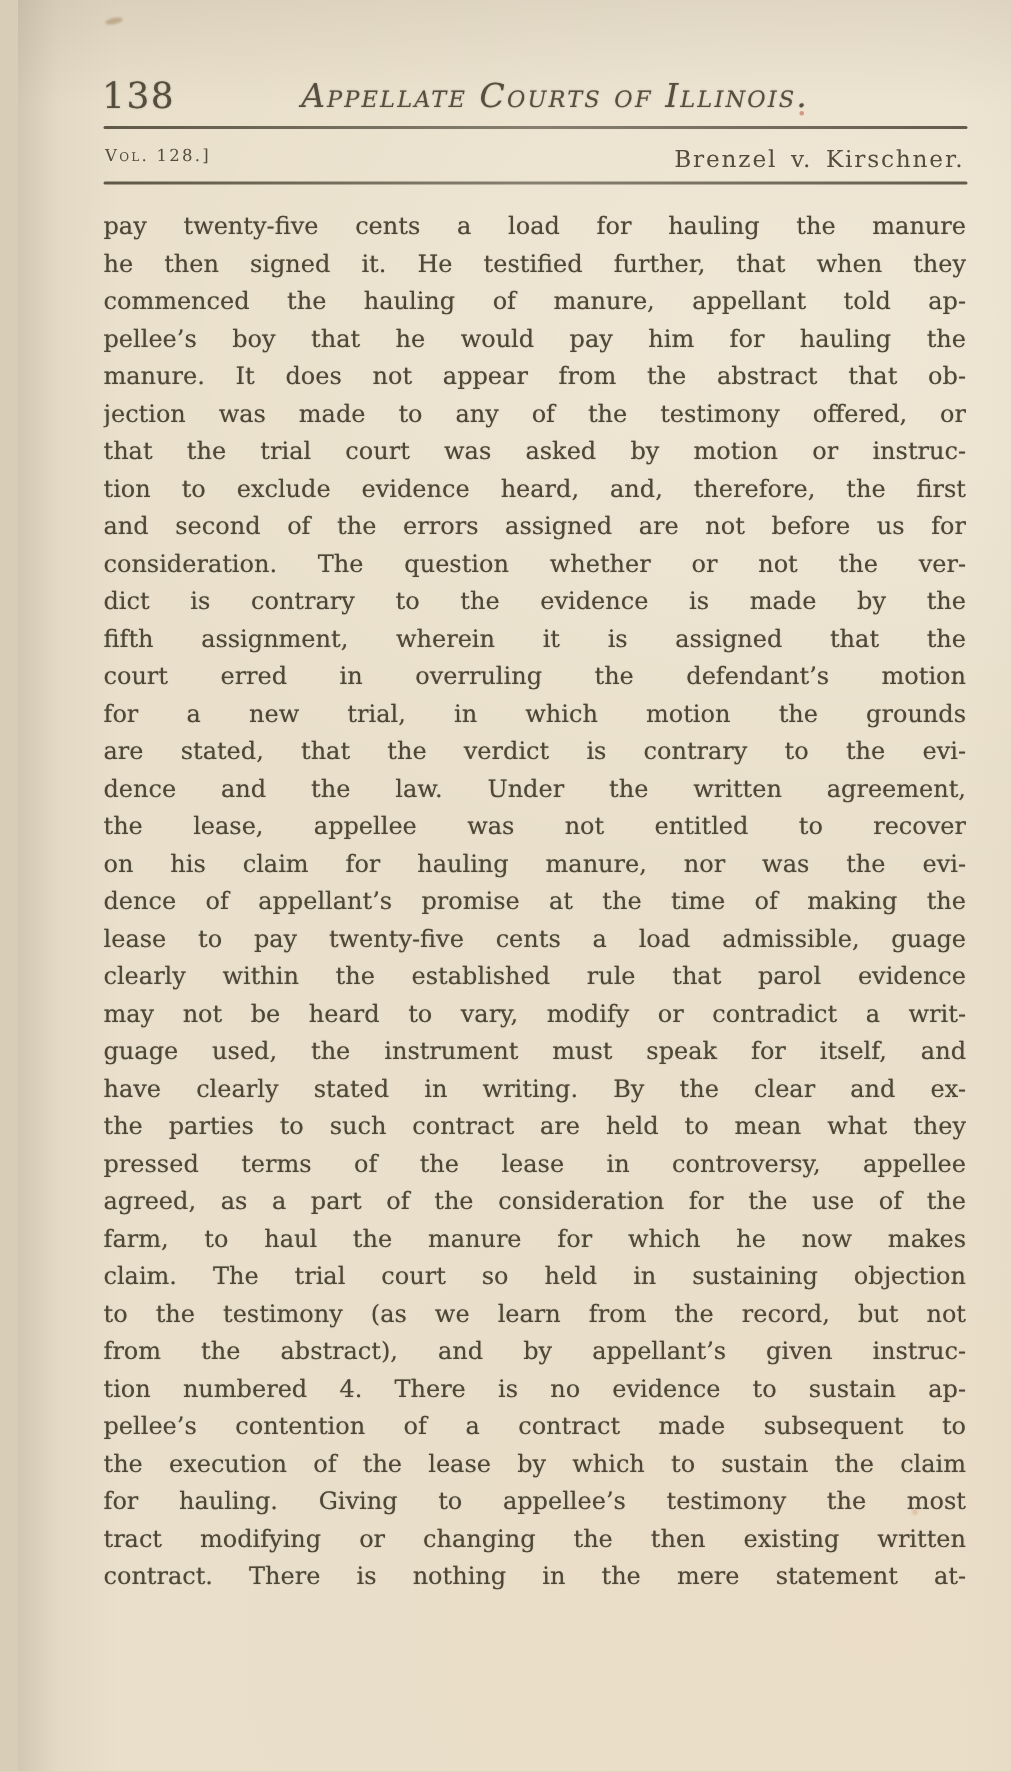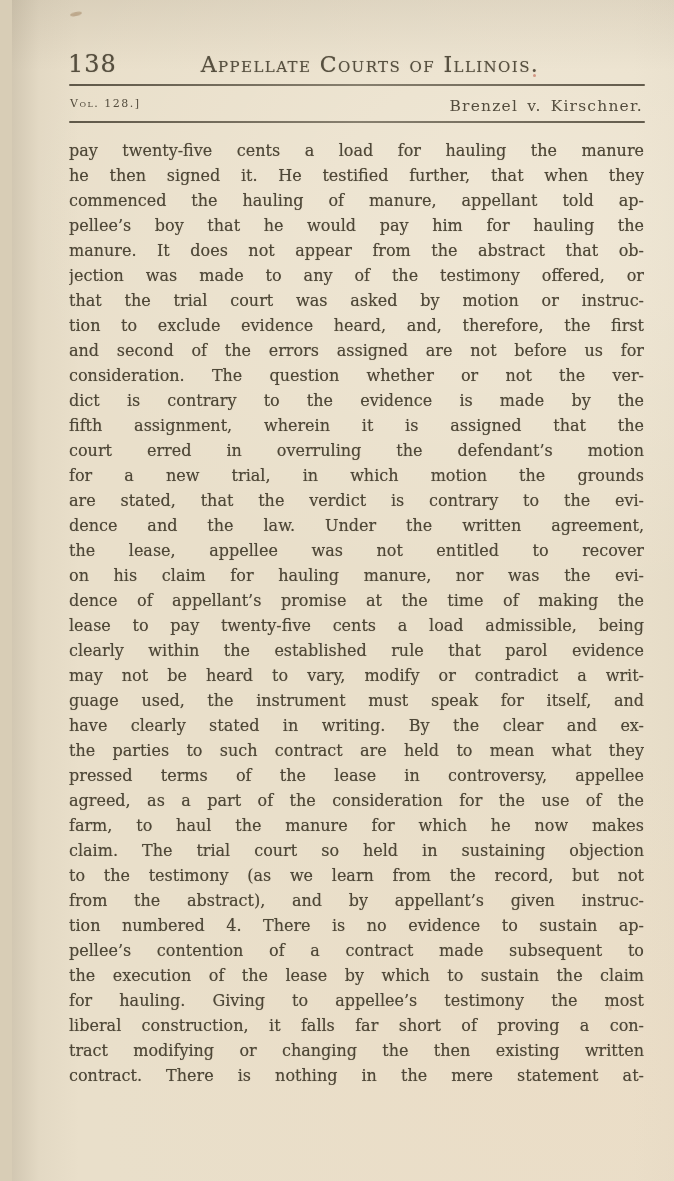--- a/index.html
+++ b/index.html
@@ -34,20 +34,21 @@
     position: absolute;
     left: 57px; top: 52px;
     width: 574px;
     text-align: center;
     transform: translateX(14px);
     font-variant: small-caps;
     font-size: 22px;
     letter-spacing: 1.4px;
     color: #564f3f;
     text-shadow: 0 0 1px rgba(86,79,63,0.45);
+    font-style: italic;
   }
   .rule {
     position: absolute;
     left: 57px;
     width: 576px;
     height: 2px;
     background: linear-gradient(90deg, rgba(80,73,58,0.9), rgba(80,73,58,0.65) 50%, rgba(80,73,58,0.88));
     border-radius: 1px;
   }
   .rule-top    { top: 84px; }
@@ -149,34 +150,33 @@
       <div class="line">consideration.  The question whether or not the ver-</div>
       <div class="line">dict is contrary to the evidence is made by the</div>
       <div class="line">fifth assignment, wherein it is assigned that the</div>
       <div class="line">court erred in overruling the defendant’s motion</div>
       <div class="line">for a new trial, in which motion the grounds</div>
       <div class="line">are stated, that the verdict is contrary to the evi-</div>
       <div class="line">dence and the law.  Under the written agreement,</div>
       <div class="line">the lease, appellee was not entitled to recover</div>
       <div class="line">on his claim for hauling manure, nor was the evi-</div>
       <div class="line">dence of appellant’s promise at the time of making the</div>
-      <div class="line">lease to pay twenty-five cents a load admissible, being</div>
+      <div class="line">lease to pay twenty-five cents a load admissible, guage</div>
       <div class="line">clearly within the established rule that parol evidence</div>
       <div class="line">may not be heard to vary, modify or contradict a writ-</div>
       <div class="line">guage used, the instrument must speak for itself, and</div>
       <div class="line">have clearly stated in writing.  By the clear and ex-</div>
       <div class="line">the parties to such contract are held to mean what they</div>
       <div class="line">pressed terms of the lease in controversy, appellee</div>
       <div class="line">agreed, as a part of the consideration for the use of the</div>
       <div class="line">farm, to haul the manure for which he now makes</div>
       <div class="line">claim.  The trial court so held in sustaining objection</div>
       <div class="line">to the testimony (as we learn from the record, but not</div>
       <div class="line">from the abstract), and by appellant’s given instruc-</div>
       <div class="line">tion numbered 4.  There is no evidence to sustain ap-</div>
       <div class="line">pellee’s contention of a contract made subsequent to</div>
       <div class="line">the execution of the lease by which to sustain the claim</div>
       <div class="line">for hauling.  Giving to appellee’s testimony the most</div>
-      <div class="line">liberal construction, it falls far short of proving a con-</div>
       <div class="line">tract modifying or changing the then existing written</div>
       <div class="line">contract.  There is nothing in the mere statement at-</div>
     </div>
 
 </div>
 
 </body></html>

